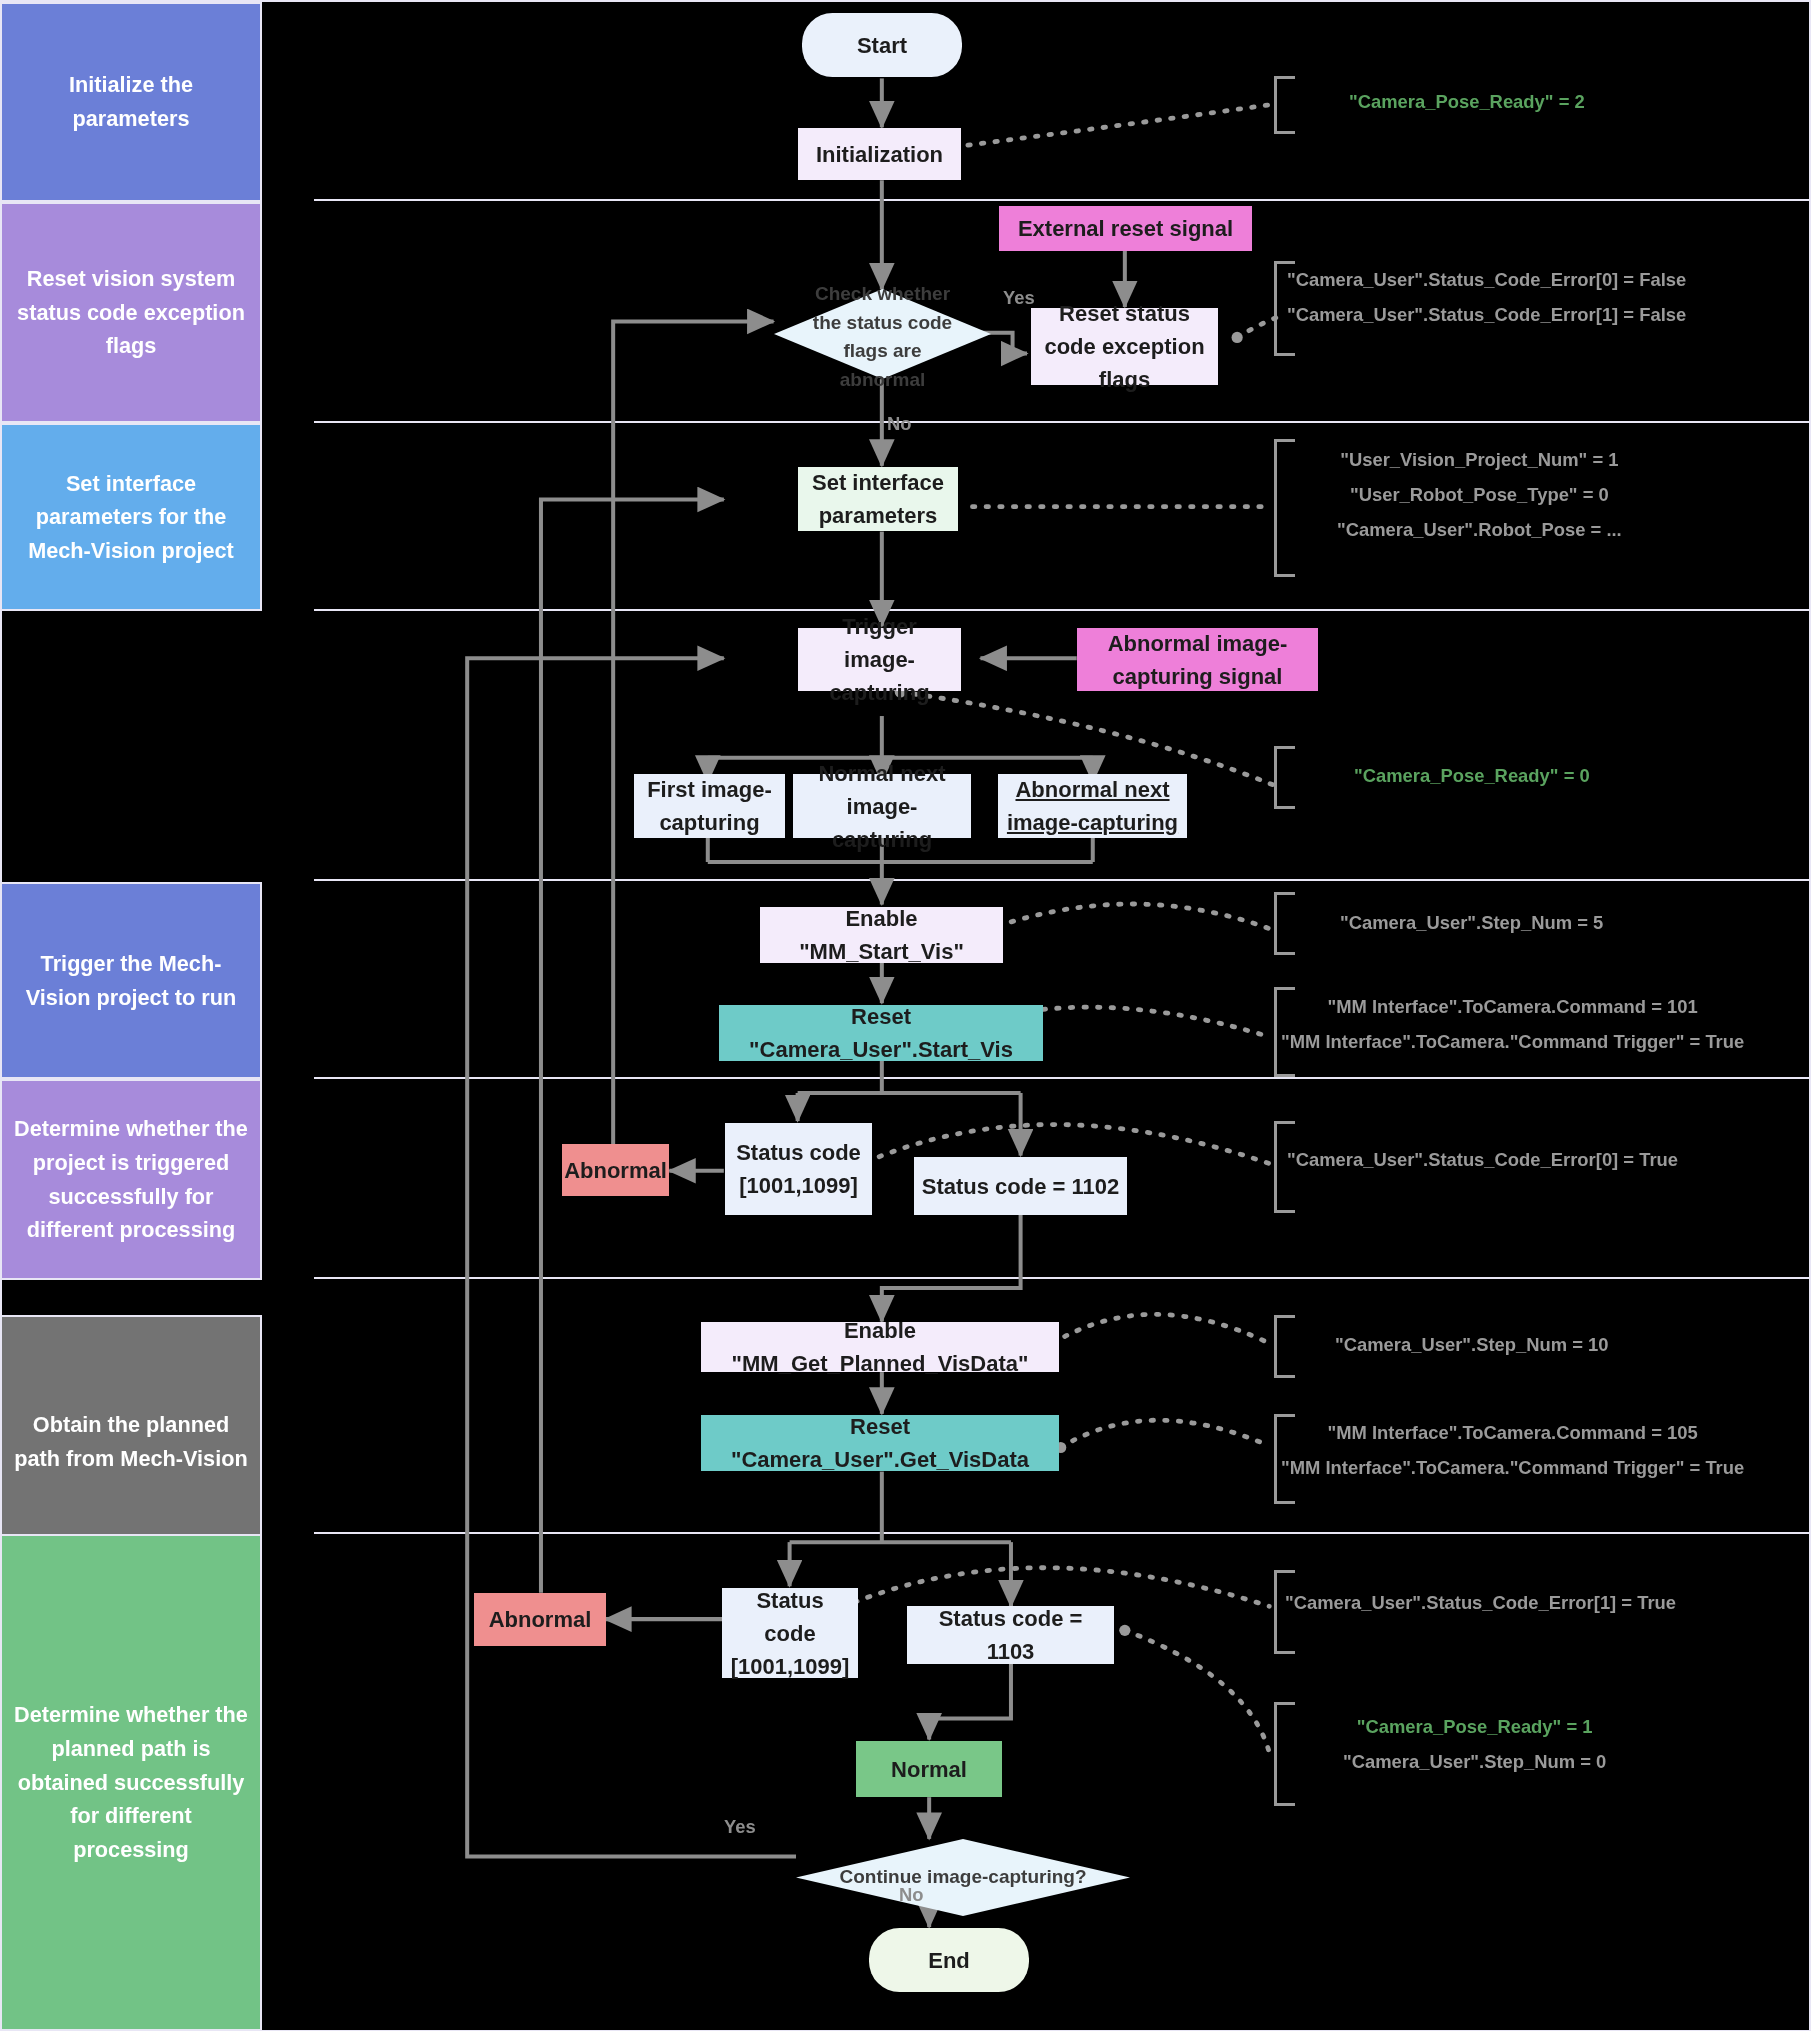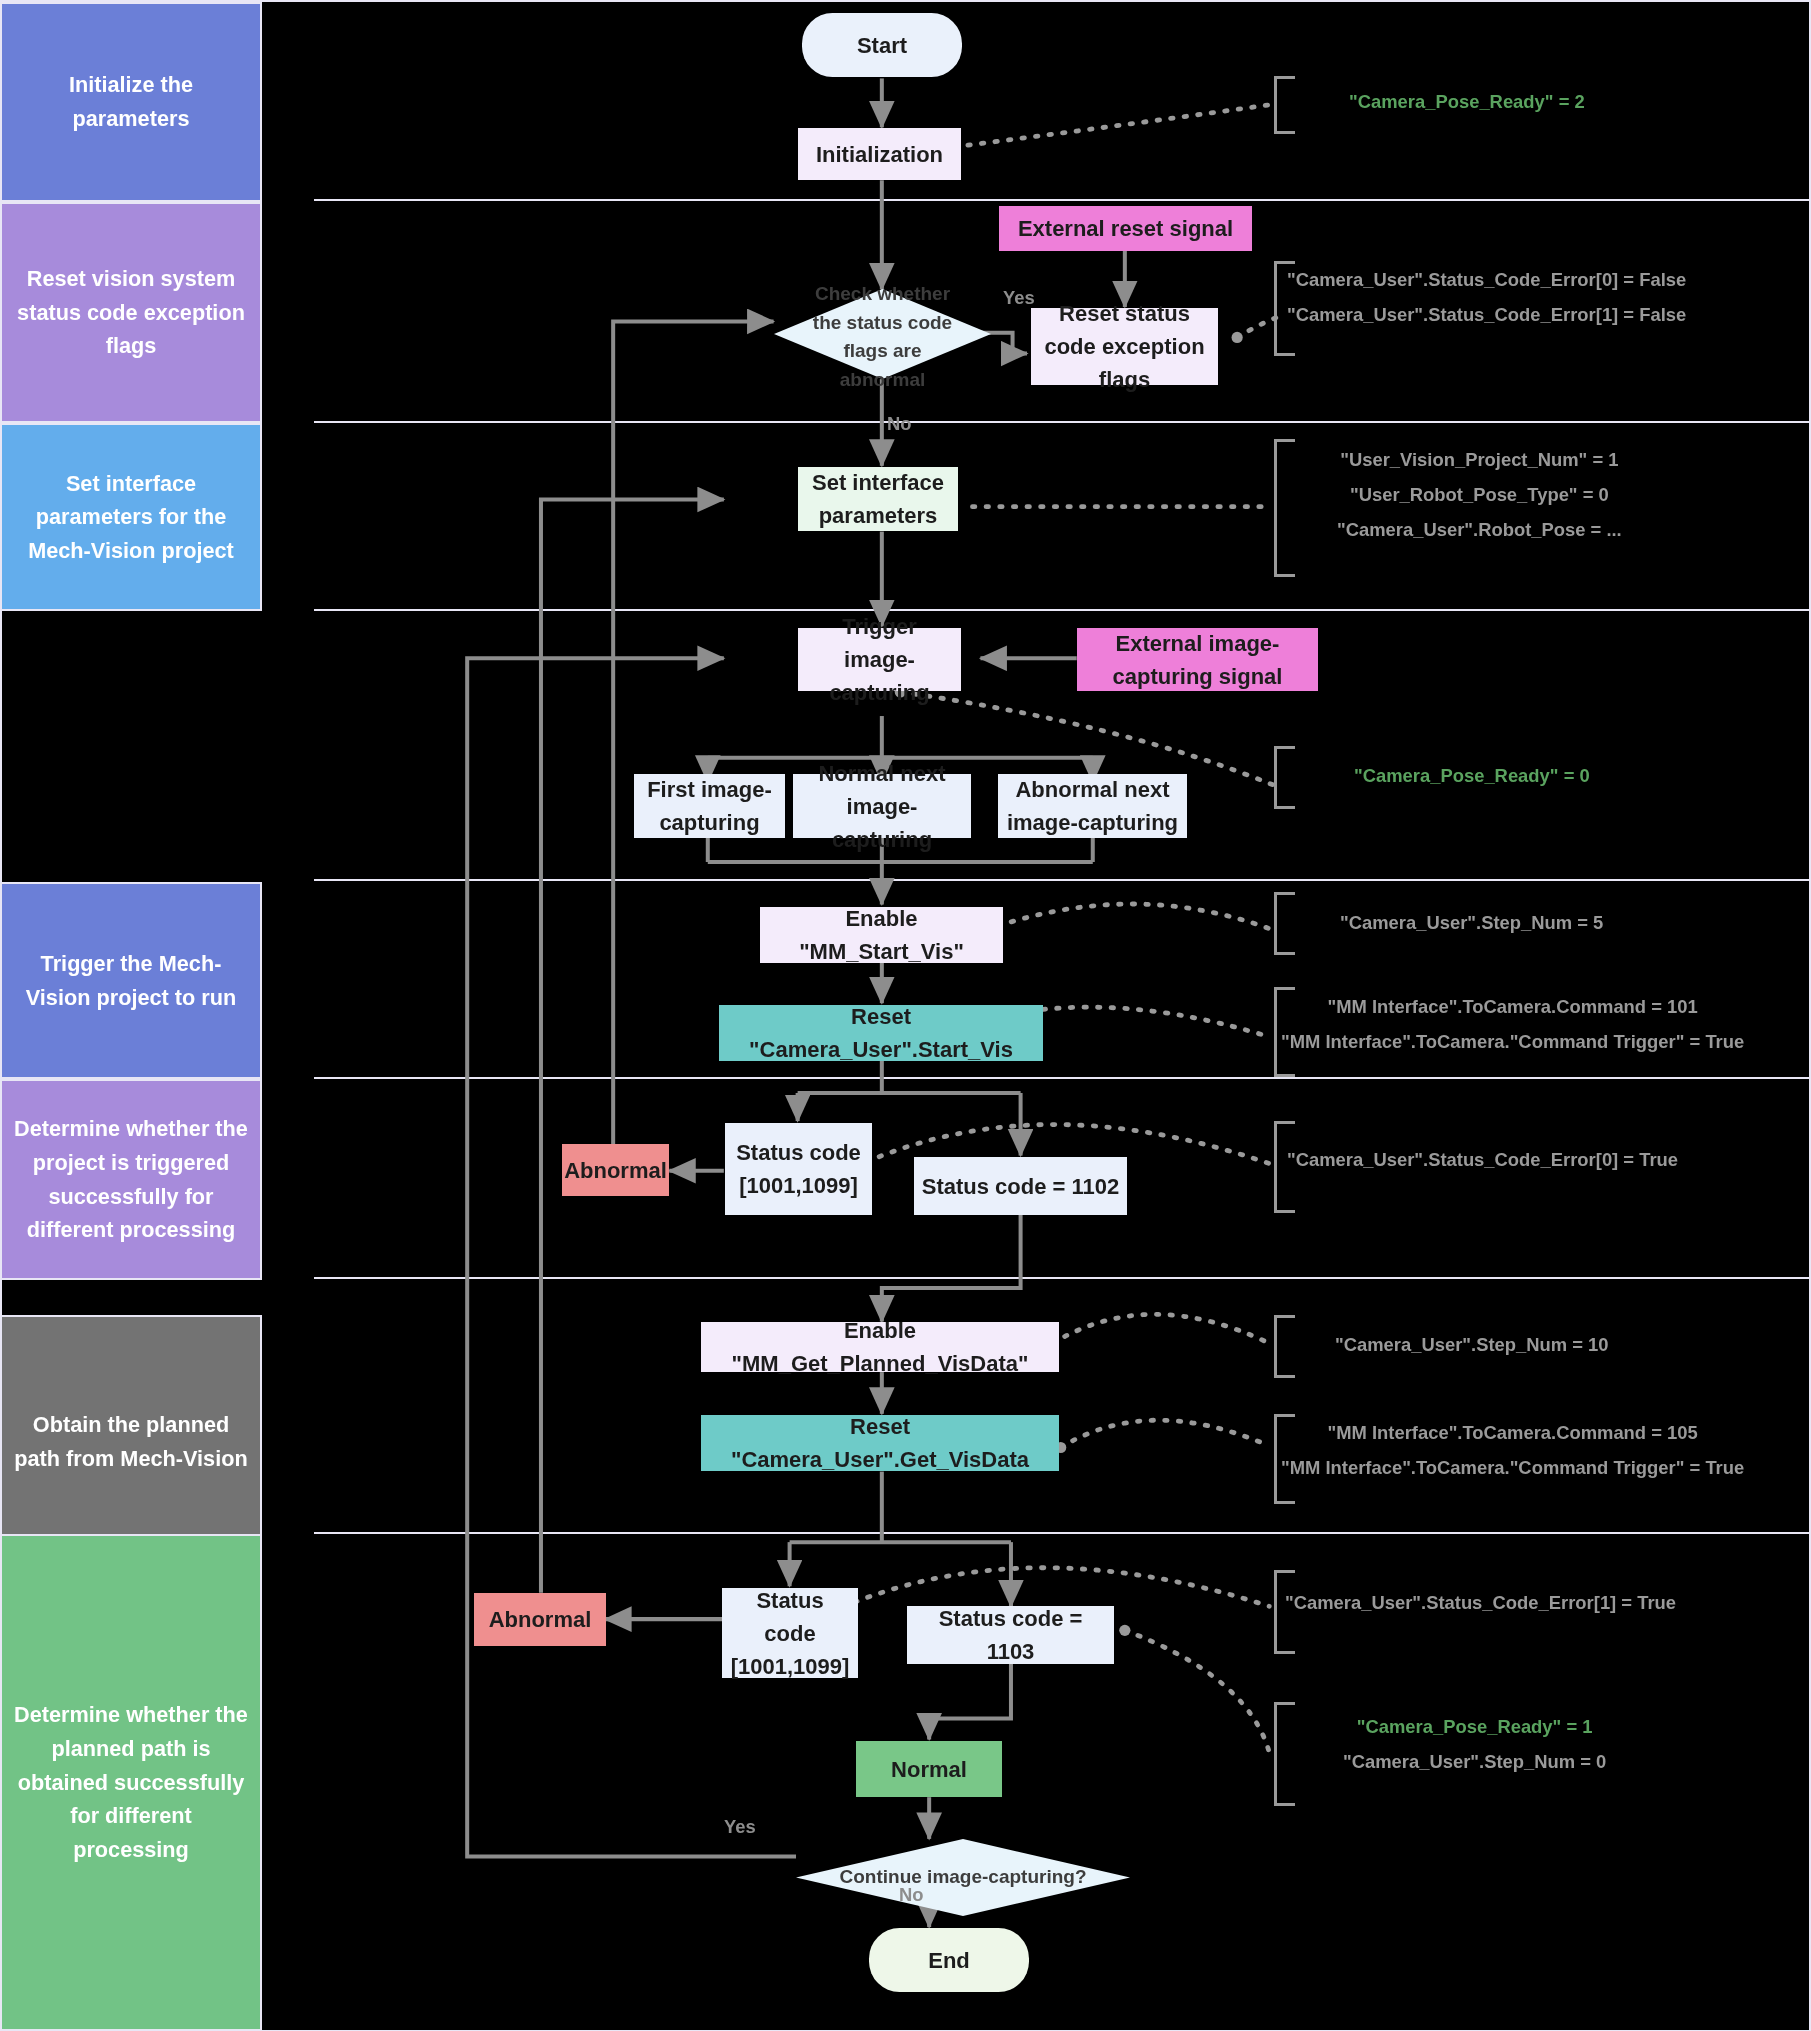--- a/index.html
+++ b/index.html
@@ -211,30 +211,30 @@
 
   <div class="node n-mint" style="left:796px;top:465px;width:160px;height:64px;">
     <span>Set interface parameters</span>
   </div>
 
   <div class="node n-proc" style="left:796px;top:626px;width:163px;height:63px;">
     <span>Trigger image-capturing</span>
   </div>
 
   <div class="node n-pink" style="left:1075px;top:626px;width:241px;height:63px;">
-    <span>External image-capturing signal</span>
+    <span>Abnormal image-capturing signal</span>
   </div>
 
   <div class="node n-light" style="left:632px;top:772px;width:151px;height:64px;">
     <span>First image-capturing</span>
   </div>
   <div class="node n-light" style="left:791px;top:772px;width:178px;height:64px;">
     <span>Normal next image-capturing</span>
   </div>
-  <div class="node n-light" style="left:996px;top:772px;width:189px;height:64px;">
+  <div class="node n-light" style="left:996px;top:772px;width:189px;height:64px;text-decoration:underline;">
     <span>Abnormal next image-capturing</span>
   </div>
 
   <div class="node n-proc" style="left:758px;top:905px;width:243px;height:56px;">
     <span>Enable "MM_Start_Vis"</span>
   </div>
 
   <div class="node n-teal" style="left:717px;top:1003px;width:324px;height:56px;">
     <span>Reset "Camera_User".Start_Vis</span>
   </div>

